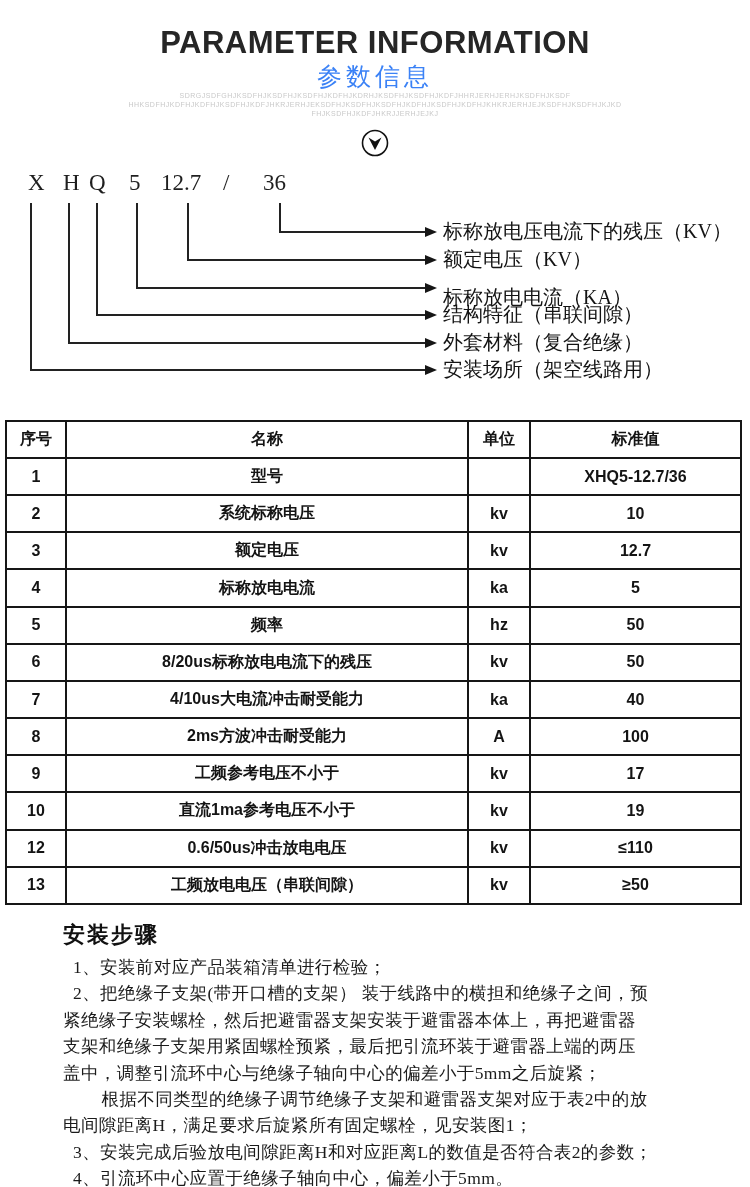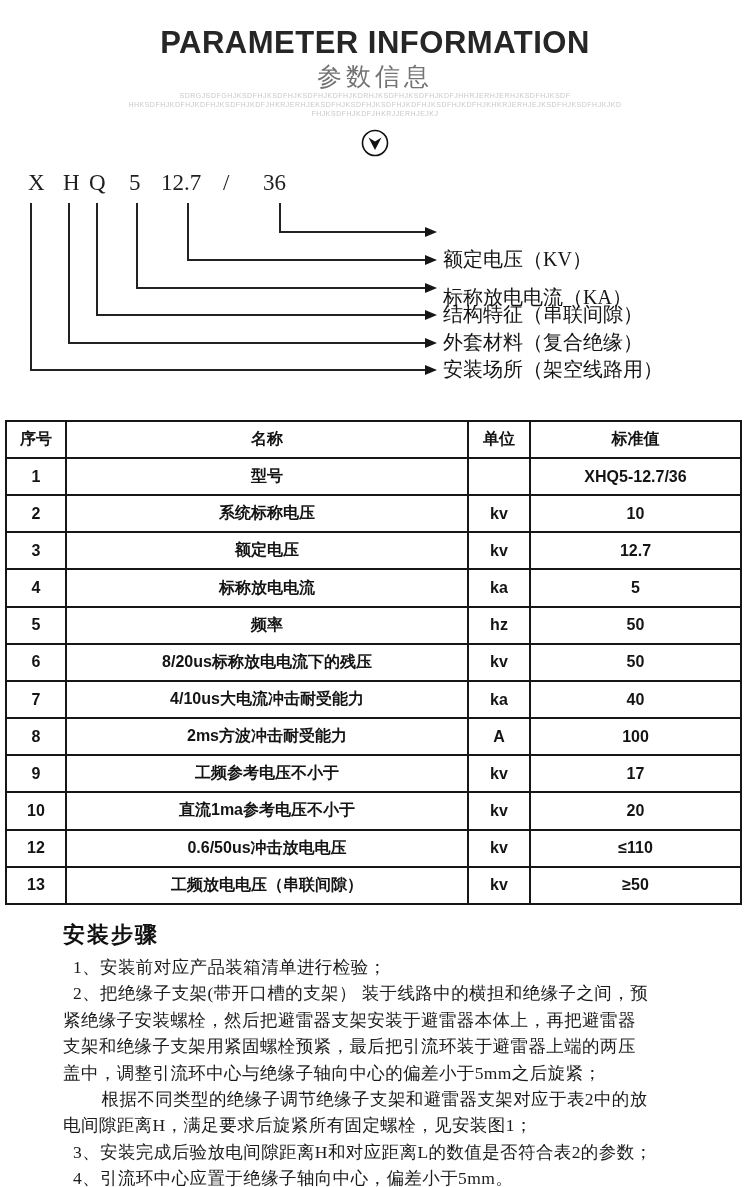--- a/index.html
+++ b/index.html
@@ -3,21 +3,21 @@
 <meta charset="utf-8">
 <style>
   html,body{margin:0;padding:0;background:#fff;}
   .page{position:relative;width:750px;height:1187px;margin:0 auto;background:#fff;overflow:hidden;
         font-family:"Liberation Sans",sans-serif;color:#1a1a1a;}
 
   
   .title-block{position:absolute;top:26px;left:0;width:750px;text-align:center;}
   .main-title{font-family:"Liberation Sans",sans-serif;font-weight:800;font-size:31px;
               letter-spacing:.5px;color:#262626;line-height:34px;}
-  .sub-title{font-size:25px;font-weight:400;color:#737373;letter-spacing:4px;line-height:30px;margin-top:1px;}
+  .sub-title{font-size:25px;font-weight:400;color:#3b82f6;letter-spacing:4px;line-height:30px;margin-top:1px;}
   .watermark{position:absolute;top:91px;left:0;width:750px;text-align:center;
              font-size:7px;line-height:9px;color:#c9c9c9;letter-spacing:.5px;}
   .scroll-icon{position:absolute;top:128px;left:50%;transform:translateX(-50%);width:30px;height:30px;}
 
   
   .diagram{position:absolute;top:160px;left:0;width:750px;height:248px;
            font-family:"Liberation Serif","DejaVu Serif",serif;}
   .code-part{position:absolute;top:10px;font-size:23px;color:#1f1f1f;}
   .vline{position:absolute;width:2px;background:#222;}
   .hline{position:absolute;height:2px;background:#222;}
@@ -91,20 +91,21 @@
     <div class="arrow-head" style="left:425px;top:150px"></div>
 
     <div class="vline" style="left:68px;top:43px;height:141px"></div>
     <div class="hline" style="left:68px;top:182px;width:357px"></div>
     <div class="arrow-head" style="left:425px;top:178px"></div>
 
     <div class="vline" style="left:30px;top:43px;height:168px"></div>
     <div class="hline" style="left:30px;top:209px;width:395px"></div>
     <div class="arrow-head" style="left:425px;top:205px"></div>
 
+    <div class="diagram-label" style="top:58px">标称放电压电流下的残压（KV）</div>
     <div class="diagram-label" style="top:86px">额定电压（KV）</div>
     <div class="diagram-label" style="top:124px">标称放电电流（KA）</div>
     <div class="diagram-label" style="top:141px">结构特征（串联间隙）</div>
     <div class="diagram-label" style="top:169px">外套材料（复合绝缘）</div>
     <div class="diagram-label" style="top:196px">安装场所（架空线路用）</div>
   </div>
 
   <table class="ptable">
     <colgroup>
         <col style="width:60px">
@@ -172,21 +173,21 @@
       <tr>
         <td>9</td>
         <td>工频参考电压不小于</td>
         <td>kv</td>
         <td>17</td>
       </tr>
       <tr>
         <td>10</td>
         <td>直流1ma参考电压不小于</td>
         <td>kv</td>
-        <td>20</td>
+        <td>19</td>
       </tr>
       <tr>
         <td>12</td>
         <td>0.6/50us冲击放电电压</td>
         <td>kv</td>
         <td>≤110</td>
       </tr>
       <tr>
         <td>13</td>
         <td>工频放电电压（串联间隙）</td>

